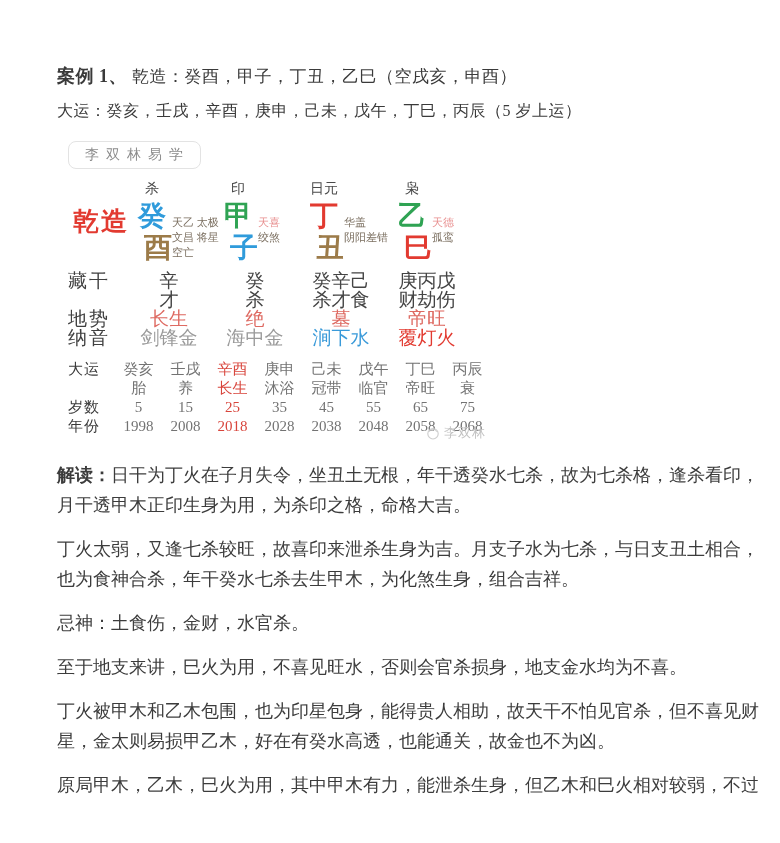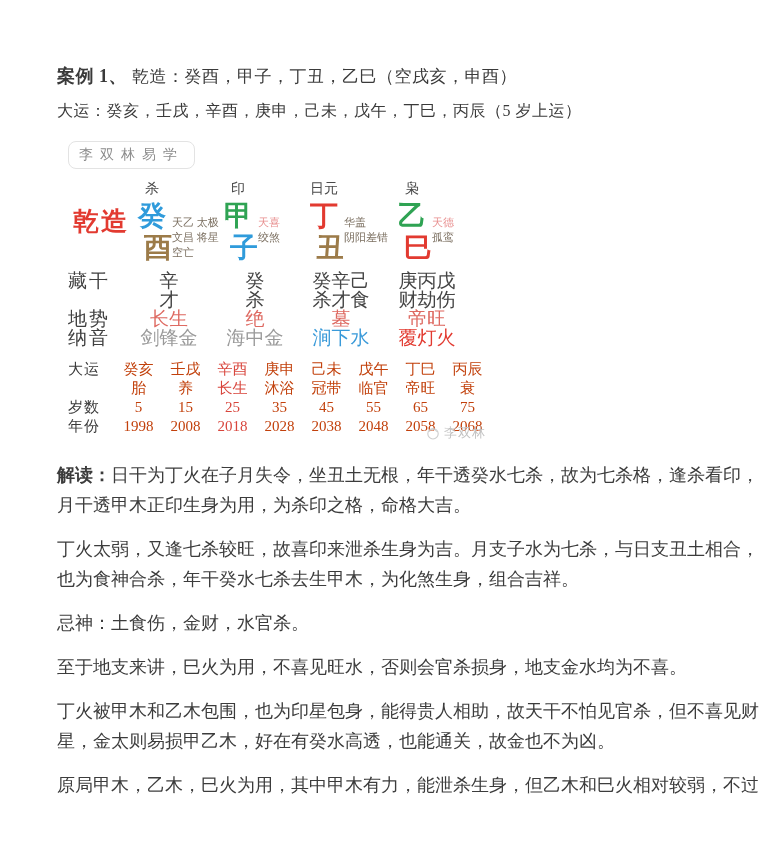--- a/index.html
+++ b/index.html
@@ -13,21 +13,21 @@
 
   
   .heading { font-size:17px; font-weight:normal; color:#3a3a3a; letter-spacing:.5px;margin-top:8px; }
   .h-bold { font-weight:bold; font-size:18px; margin-right:5px; }
   .dayun-line { margin-top:13px; font-size:16px; color:#3a3a3a; letter-spacing:.5px; }
 
   
   .chart { margin-left:11px; margin-top:19px; width:418px; color:#444; }
   .tag {
     display:inline-block; border:1px solid #e3e3e3; border-radius:8px;
-    padding:4px 10px 4px 10px; font-size:14px; color:#8b8b8b; letter-spacing:7px;
+    padding:4px 10px 4px 16px; font-size:14px; color:#8b8b8b; letter-spacing:7px;
     background:#fff;
   }
   .birth { margin-top:15px; padding-left:10px; font-size:14px; color:#3f3f3f; letter-spacing:.5px; }
   .birth-red { color:#d8453c; }
 
   .pillars { display:flex; margin-top:11px; }
   .maker { width:62px; margin-left:5px; padding-top:24px; font-size:26px; font-weight:bold;
            color:#e23a30; letter-spacing:2px; flex:none; }
   .pillar-cols { display:flex; }
   .pillar { width:86px; flex:none; }
@@ -41,21 +41,21 @@
   .stars { margin-left:3px; margin-top:15px; font-size:11px; color:#7b6f60; line-height:15px; white-space:nowrap; }
 
   #chart-rows { margin-top:7px; }
   .crow { display:flex; line-height:19px; font-size:19px; }
   .crow-label { width:72px; flex:none; color:#3f3f3f; letter-spacing:2px; }
   .crow-cell { width:86px; flex:none; text-align:center; padding-right:28px; }
 
   .dayun-grid { margin-top:13px; }
   .drow { display:flex; line-height:19px; font-size:15px; }
   .drow-label { width:47px; flex:none; color:#3a3a3a; letter-spacing:1px; }
-  .dcell { width:47px; flex:none; text-align:center; color:#c2410c; }
+  .dcell { width:47px; flex:none; text-align:center; color:#737373; }
 
   .watermark { display:flex; justify-content:flex-end; align-items:center; gap:3px;
                margin-top:-12px; font-size:13px; color:#c2c2c2; letter-spacing:1px; }
   .wm-icon { flex:none; opacity:.9; }
 
   
   .analysis { margin-top:18px; }
   .analysis p { font-size:18px; line-height:30px; margin-bottom:14px; color:#3c3c3c; }
   .p-bold { font-weight:bold; }
   .red-text { color:#f0524c; }

